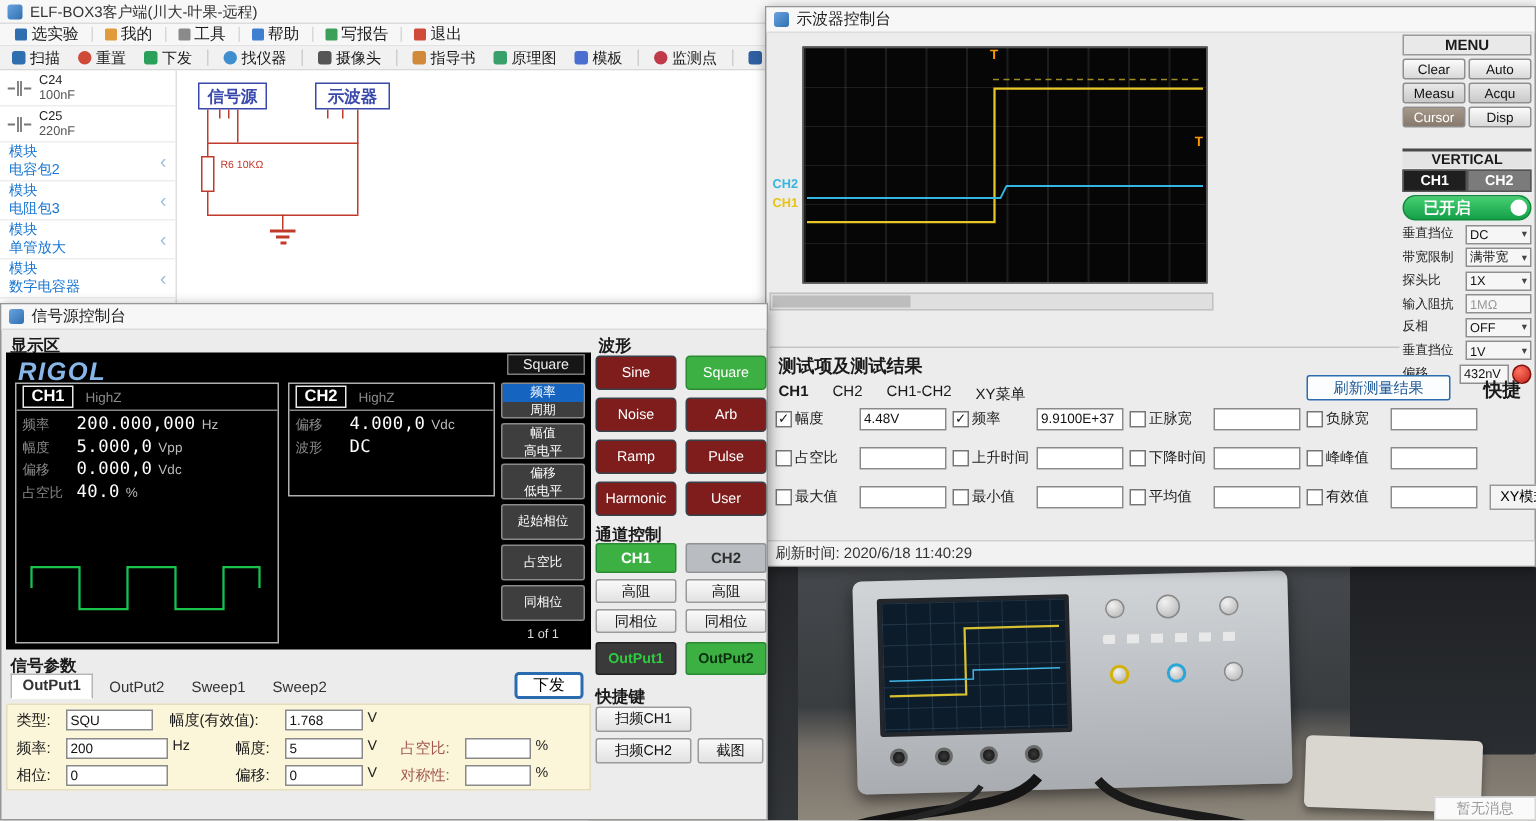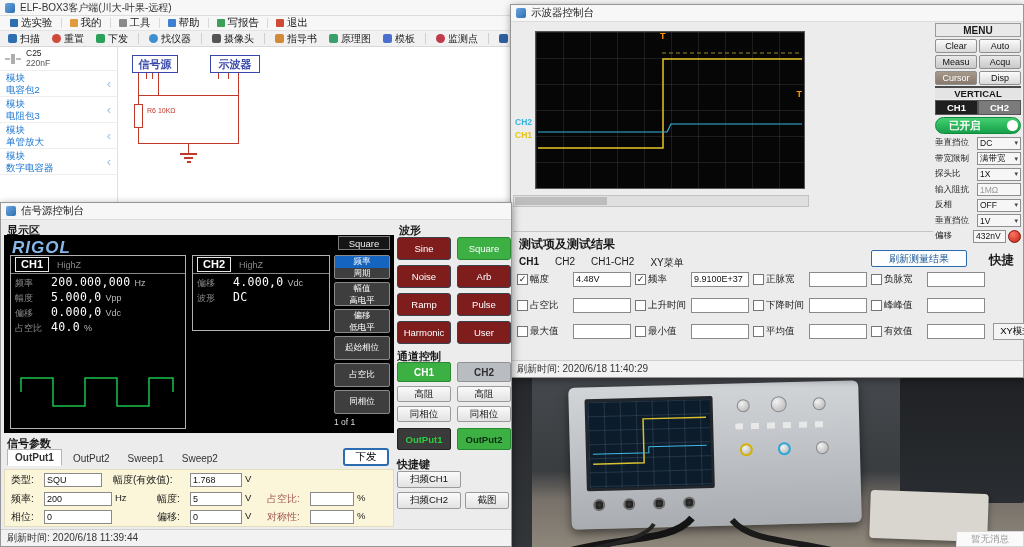--- a/index.html
+++ b/index.html
@@ -46,21 +46,21 @@
 .tmark{position:absolute;color:#ff9800;font-size:9px;font-weight:bold;line-height:9px}
 .chlab{font-size:8.5px;font-weight:bold}
 .hscroll{background:#dfdfdf;border:1px solid #c2c2c2}
 .hscroll .thumb{position:absolute;left:1px;top:1px;width:92px;height:8px;background:#bdbdbd}
 .menucol{font-size:9px}
 .menuhdr{height:14px;background:#e9e9e9;border:1px solid #9a9a9a;font-weight:bold;font-size:10px;display:flex;align-items:center;justify-content:center}
 .mrow{display:flex;gap:2px;margin-top:2px}
 .b3d{flex:1;height:14px;background:linear-gradient(#fbfbfb,#d9d9d9);border:1px solid #8f8f8f;border-radius:2px;font-size:9px;color:#111;display:flex;align-items:center;justify-content:center;overflow:hidden;white-space:nowrap;font-family:inherit}
 .b3d.mid{background:linear-gradient(#e9e9e9,#c9c9c9)}
 .b3d.darkbtn{background:linear-gradient(#a5998b,#887a6c);color:#fff}
-.verthdr{margin-top:1px;height:13px;border-top:2px solid #4a4a4a;background:#e4e4e4;font-weight:bold;font-size:9.5px;display:flex;align-items:center;justify-content:center}
+.verthdr{margin-top:14px;height:13px;border-top:2px solid #4a4a4a;background:#e4e4e4;font-weight:bold;font-size:9.5px;display:flex;align-items:center;justify-content:center}
 .chtabs{display:flex;margin-top:1px}
 .cht{flex:1;height:15px;display:flex;align-items:center;justify-content:center;background:#7b7b7b;color:#fff;font-weight:bold;font-size:9.5px;border:1px solid #555}
 .cht.sel{background:#1f1f1f}
 .power{position:relative;margin-top:2px;height:17px;border-radius:9px;background:linear-gradient(#46d072,#15a049);border:1px solid #0f8a3d;color:#fff;font-weight:bold;font-size:10.5px;display:flex;align-items:center;padding-left:13px}
 .power::after{content:"";position:absolute;right:2px;top:2px;width:11px;height:11px;border-radius:50%;background:#fff}
 .prow{display:flex;align-items:center;margin-top:2.5px;height:13px;gap:2px}
 .prow label{font-size:8.5px;color:#222;flex:1;white-space:nowrap}
 .dd{width:44px;height:13px;background:#f6f6f6;border:1px solid #8f8f8f;font-size:8.5px;display:flex;align-items:center;padding:0 2px;color:#111;white-space:nowrap;overflow:hidden;flex:0 0 auto}
 .dd::after{content:"▾";margin-left:auto;font-size:7px;color:#444}
 .dd.nodrop::after{content:""}
@@ -91,21 +91,21 @@
 .chname{border:1px solid #e8e8e8;color:#fff;font-weight:bold;font-size:11px;padding:0 5px;line-height:13px}
 .hzlab{color:#8a8a8a;font-size:9px}
 .drow{display:flex;align-items:baseline;height:15px;padding:1px 4px}
 .drow label{width:36px;color:#8a8a8a;font-size:9px;flex:0 0 auto}
 .drow b{font-family:"DejaVu Sans Mono",monospace;font-size:11.5px;color:#fff;font-weight:normal;letter-spacing:.3px}
 .drow u{color:#bcbcbc;font-size:9px;margin-left:4px}
 .skcol{position:absolute;display:flex;flex-direction:column;gap:3px}
 .skey{width:56px;height:24px;border:1px solid #8a8a8a;border-radius:2px;background:#3e3e3e;color:#fff;overflow:hidden;display:flex;flex-direction:column}
 .skey .half{flex:1;display:flex;align-items:center;justify-content:center;font-size:8.5px;white-space:nowrap}
 .skey .half.on{background:#1565c0}
-.pagelab{position:absolute;width:56px;text-align:left;color:#ddd;font-size:8.5px}
+.pagelab{position:absolute;width:56px;text-align:center;color:#ddd;font-size:8.5px}
 .wgrid{display:grid;grid-template-columns:54px 54px;gap:5px 6px}
 .wbtn{height:23px;background:#7f1d1d;border:1px solid #39414a;border-radius:3px;color:#fff;font-size:9.5px;font-family:inherit;overflow:hidden}
 .wbtn.active{background:#3cb043;border-color:#2a8a33}
 .chrow{display:flex;gap:6px}
 .chbig{width:54px;height:20px;border-radius:2px;font-weight:bold;font-size:10px;border:1px solid #666;font-family:inherit}
 .chbig.g{background:#3cb043;color:#fff;border-color:#2a8a33}
 .chbig.gray{background:#b9bdc1;color:#2f2f2f;border-color:#8f9396}
 .lbtn{background:linear-gradient(#fafafa,#e2e2e2);border:1px solid #9a9a9a;font-size:9.5px;font-family:inherit;color:#111;border-radius:2px}
 .chrow .lbtn{width:54px;height:16px}
 .outbtn{width:54px;height:22px;border-radius:2px;font-size:9.5px;font-weight:bold;font-family:inherit}
@@ -212,20 +212,29 @@
           <em>监测点</em>
         </span>
         <i class="tsep"></i>
       <span class="tbtn">
           <i class="tic" style="background:#2f5fa0"></i>
           <em>保存实验</em>
         </span>
     </div>
 
     <div class="abs" id="sidebar" style="left:0;top:47px;width:118px;height:155px">
+      <div class="scomp">
+        <svg width="16" height="12" viewBox="0 0 16 12">
+            <path d="M0 6 H5 M7 1 V11 M9 1 V11 M11 6 H16" stroke="#777" stroke-width="1.2" fill="none"></path>
+          </svg>
+        <span class="cl">
+            <b>C24</b>
+            <i>100nF</i>
+          </span>
+      </div>
       <div class="scomp">
         <svg width="16" height="12" viewBox="0 0 16 12">
             <path d="M0 6 H5 M7 1 V11 M9 1 V11 M11 6 H16" stroke="#777" stroke-width="1.2" fill="none"></path>
           </svg>
         <span class="cl">
             <b>C25</b>
             <i>220nF</i>
           </span>
       </div>
       <div class="smod">
@@ -629,22 +638,19 @@
         <input class="inp" style="width: 52px;" value="0">
         <u>V</u>
       </div>
       <div class="fg dis" style="left:262px;top:40px">
         <label style="width:40px">对称性:</label>
         <input class="inp" style="width: 44px;" value="">
         <u>%</u>
       </div>
     </div>
 
-    <div class="statusbar">
-        <span>刷新时间: 2020/6/18 11:39:44</span>
-      </div>
   </div>
 
   <div class="abs" id="msgcorner" style="left:956px;top:531px;width:68px;height:16px;z-index:40">
     <span>暂无消息</span>
   </div>
 
 </div>
 
 </body></html>

